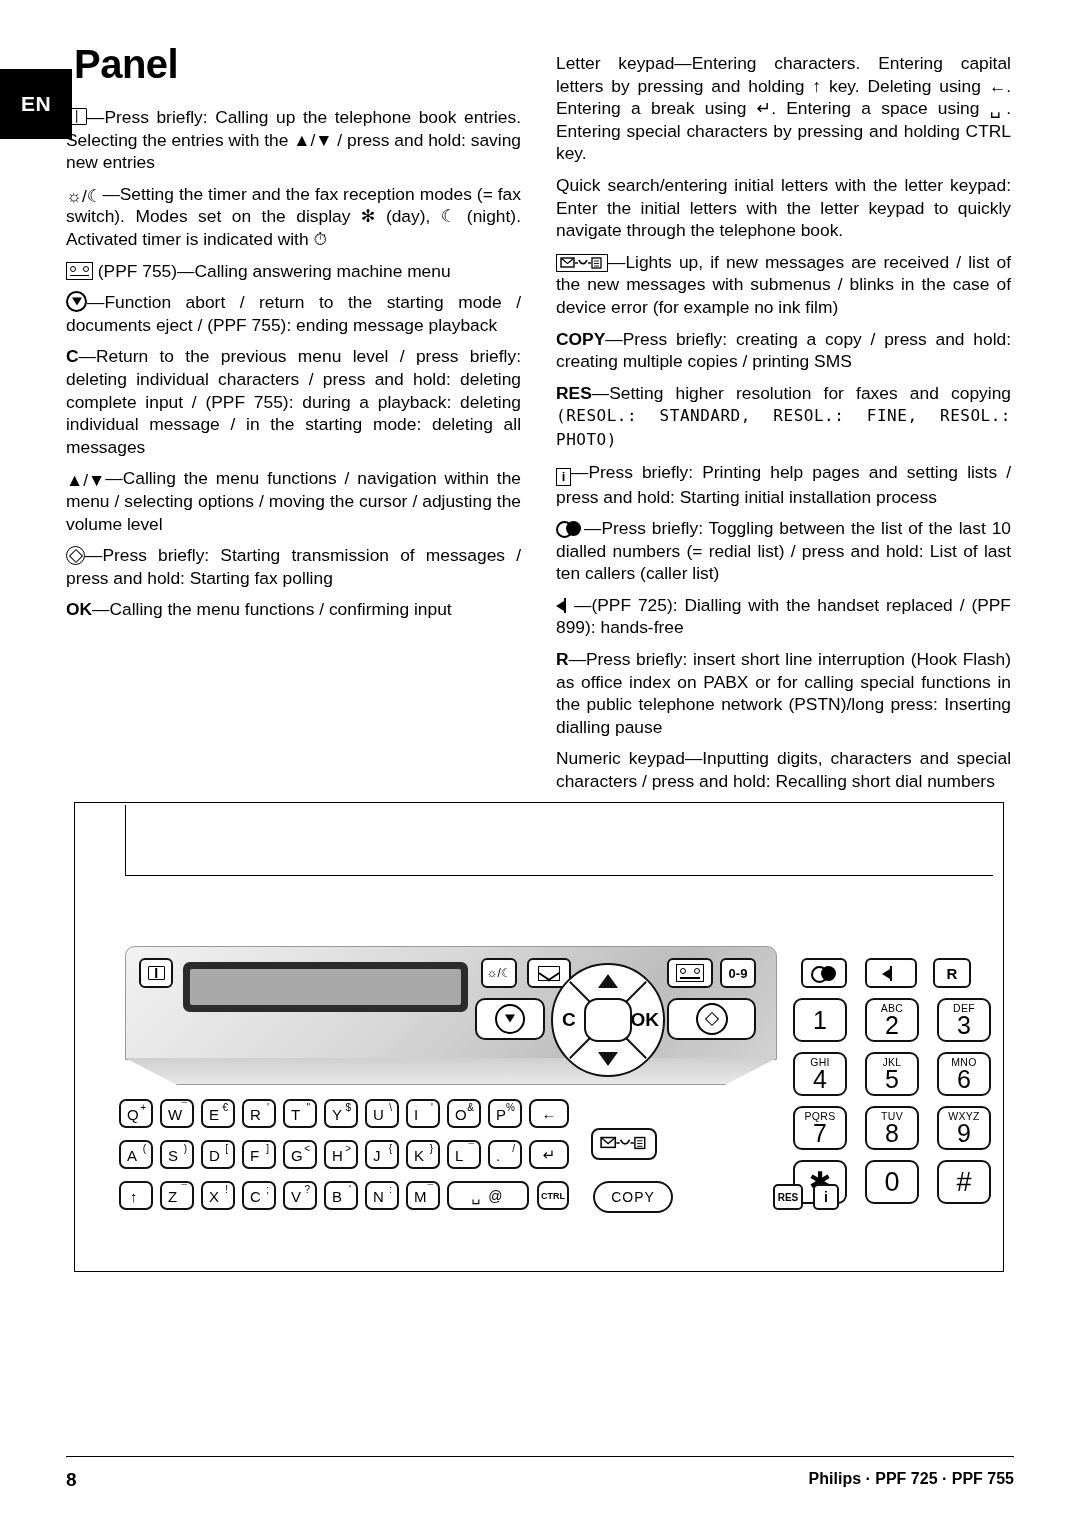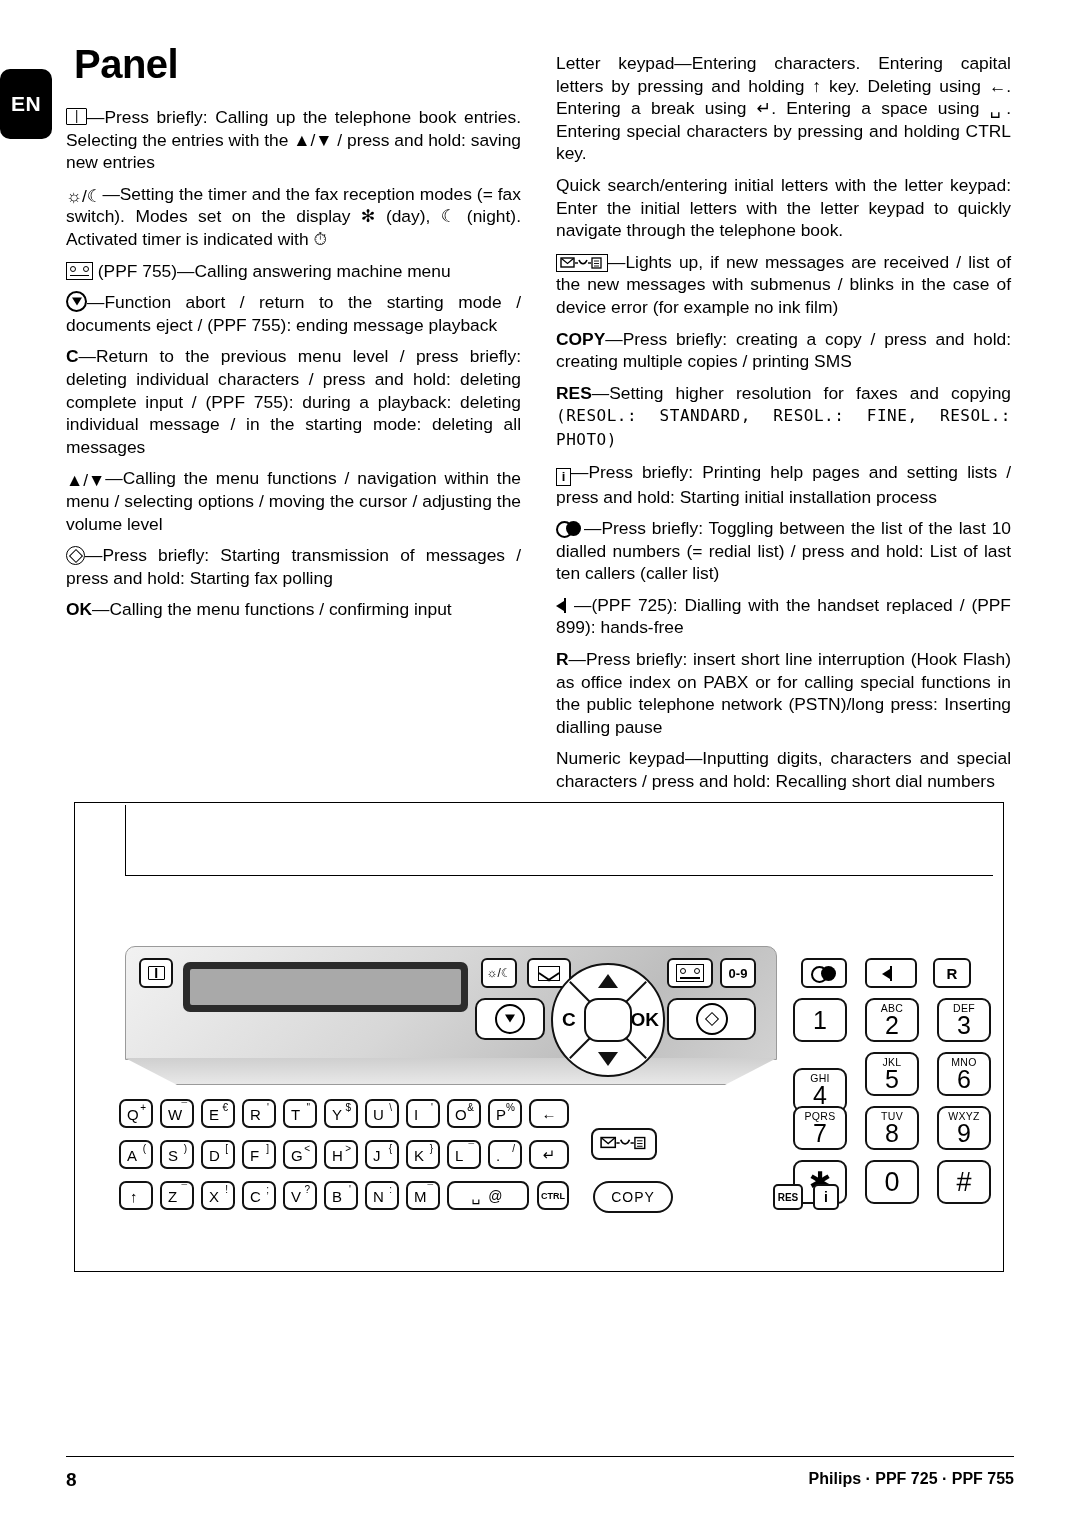--- a/index.html
+++ b/index.html
@@ -14,31 +14,30 @@
     font-family: "Liberation Sans", sans-serif;
     color: #000000;
     overflow: hidden;
   }
 
   
   .en-tab {
     position: absolute;
     left: 0;
     top: 69px;
-    width: 52px;
+    width: 72px;
     height: 70px;
     background: #000000;
     color: #ffffff;
     font-weight: bold;
     font-size: 21px;
     display: flex;
     align-items: center;
     justify-content: center;
     letter-spacing: 0.5px;
-    border-radius: 10px;
   }
 
   
   .page-title {
     position: absolute;
     left: 74px;
     top: 42px;
     font-size: 40px;
     font-weight: bold;
     letter-spacing: -0.5px;
@@ -561,21 +560,21 @@
   </div>
   <div class="numpad-key" style="left:790px; top:195px;">
     <span class="letters">ABC</span>
     <span class="digit">2</span>
   </div>
   <div class="numpad-key" style="left:862px; top:195px;">
     <span class="letters">DEF</span>
     <span class="digit">3</span>
   </div>
 
-  <div class="numpad-key" style="left:718px; top:249px;margin-top:16px;">
+  <div class="numpad-key" style="left:718px; top:249px;">
     <span class="letters">GHI</span>
     <span class="digit">4</span>
   </div>
   <div class="numpad-key" style="left:790px; top:249px;">
     <span class="letters">JKL</span>
     <span class="digit">5</span>
   </div>
   <div class="numpad-key" style="left:862px; top:249px;">
     <span class="letters">MNO</span>
     <span class="digit">6</span>

